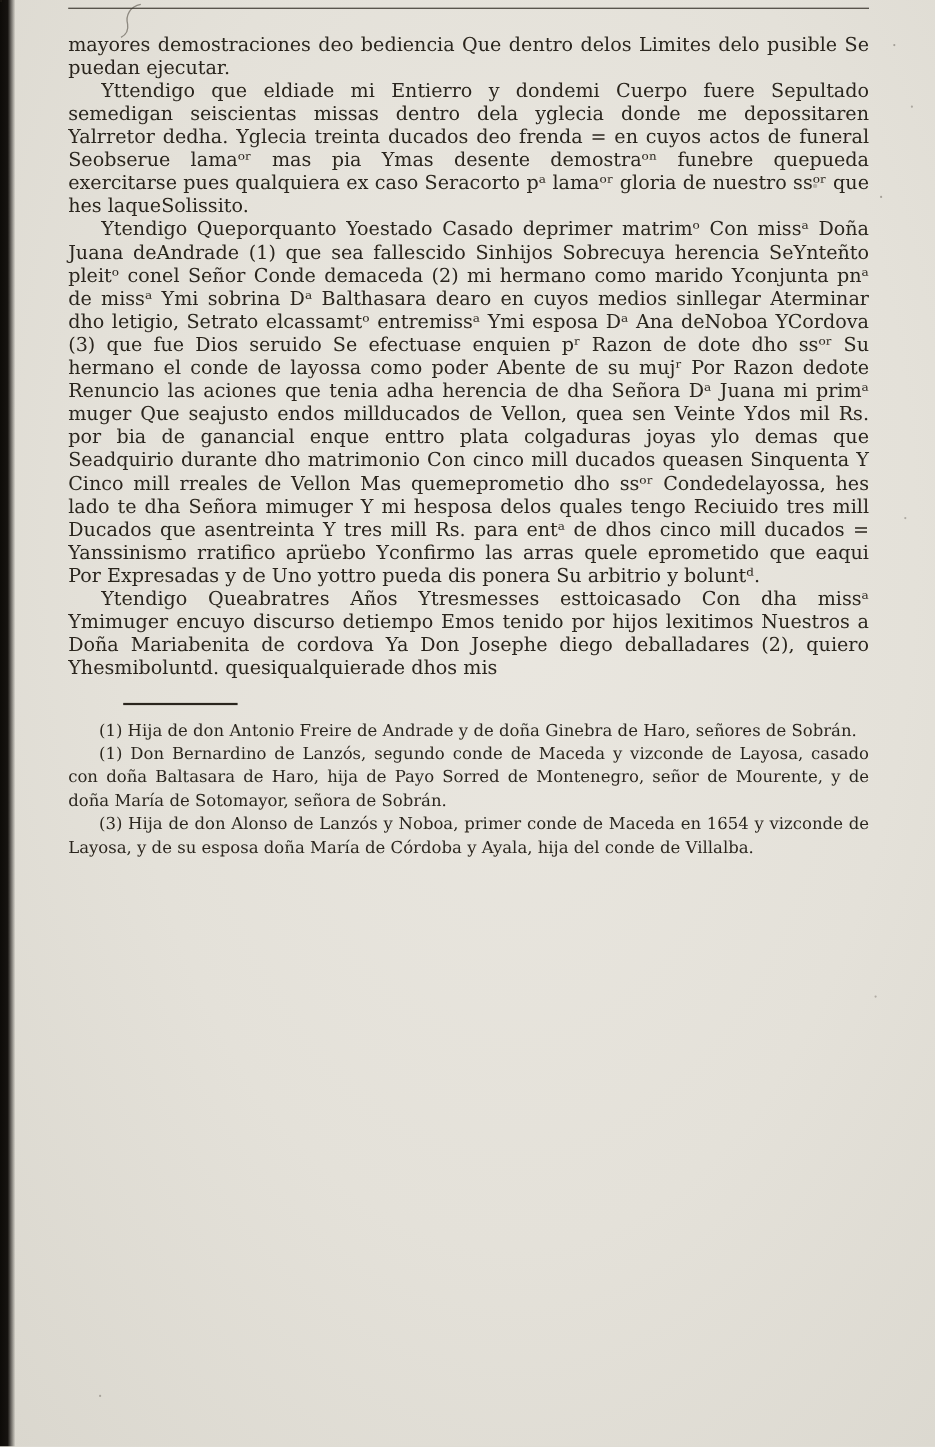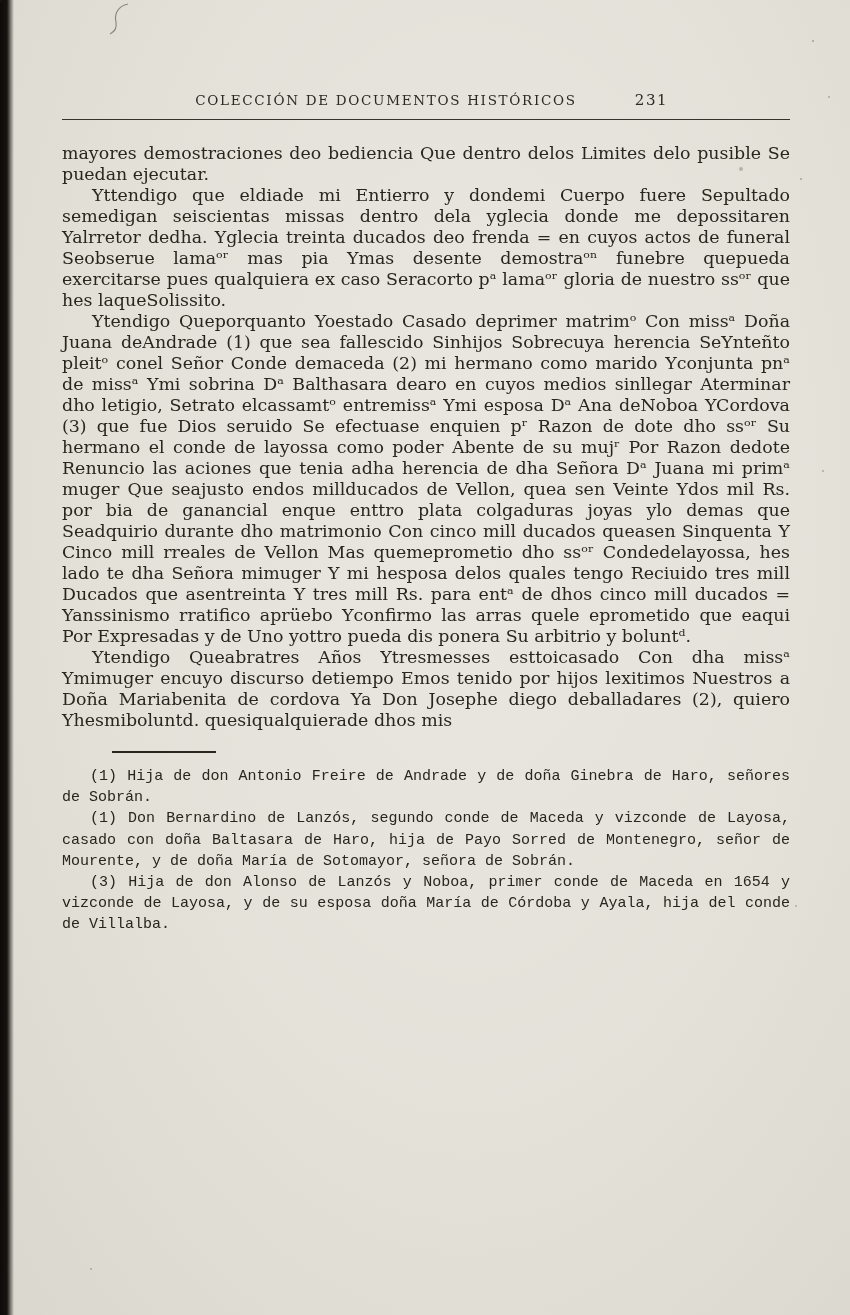--- a/index.html
+++ b/index.html
@@ -42,21 +42,20 @@
   .para{margin:0;text-indent:30px;}
   .para.noindent{text-indent:0;}
   .footnote-rule{
     margin:20px 0 0 50px;width:104px;height:0;
     border:0;border-top:2px solid #2a251d;
   }
   .footnotes{
     margin-top:13px;
     font-size:15px;line-height:21.2px;
     text-align:justify;
-    font-family:Liberation Mono, monospace;
   }
   .footnote{margin:0;text-indent:28px;}
   .scan-mark{
     position:absolute;left:100px;top:2px;width:40px;height:34px;
     opacity:.55;
   }
   .specks{
     position:absolute;left:0;top:0;width:2px;height:2px;border-radius:50%;
     background:rgba(45,40,32,.45);
     box-shadow:
@@ -77,24 +76,20 @@
   <div class="gutter"></div>
 
   <svg class="scan-mark" viewBox="0 0 40 34">
     <path d="M28,2 C18,4 14,12 16,20 C17,26 14,30 10,32" fill="none" stroke="#4a443a" stroke-width="1.2"></path>
   </svg>
 
   <div class="specks"></div>
 
   <div class="content">
 
-    <header class="running-head">
-      <span class="head-title">COLECCIÓN DE DOCUMENTOS HISTÓRICOS</span>
-      <span class="head-page">231</span>
-    </header>
 
     <hr class="head-rule">
 
     <main class="body-text">
       <p class="para noindent">mayores demostraciones deo bediencia Que dentro delos Limites delo pusible Se puedan ejecutar.</p>
       <p class="para">Yttendigo que eldiade mi Entierro y dondemi Cuerpo fuere Sepultado semedigan seiscientas missas dentro dela yglecia donde me depossitaren Yalrretor dedha. Yglecia treinta ducados deo frenda = en cuyos actos de funeral Seobserue lamaᵒʳ mas pia Ymas desente demostraᵒⁿ funebre quepueda exercitarse pues qualquiera ex caso Seracorto pᵃ lamaᵒʳ gloria de nuestro ssᵒʳ que hes laqueSolissito.</p>
       <p class="para">Ytendigo Queporquanto Yoestado Casado deprimer matrimᵒ Con missᵃ Doña Juana deAndrade (1) que sea fallescido Sinhijos Sobrecuya herencia SeYnteñto pleitᵒ conel Señor Conde demaceda (2) mi hermano como marido Yconjunta pnᵃ de missᵃ Ymi sobrina Dᵃ Balthasara dearo en cuyos medios sinllegar Aterminar dho letigio, Setrato elcassamtᵒ entremissᵃ Ymi esposa Dᵃ Ana deNoboa YCordova (3) que fue Dios seruido Se efectuase enquien pʳ Razon de dote dho ssᵒʳ Su hermano el conde de layossa como poder Abente de su mujʳ Por Razon dedote Renuncio las aciones que tenia adha herencia de dha Señora Dᵃ Juana mi primᵃ muger Que seajusto endos millducados de Vellon, quea sen Veinte Ydos mil Rs. por bia de ganancial enque enttro plata colgaduras joyas ylo demas que Seadquirio durante dho matrimonio Con cinco mill ducados queasen Sinquenta Y Cinco mill rreales de Vellon Mas quemeprometio dho ssᵒʳ Condedelayossa, hes lado te dha Señora mimuger Y mi hesposa delos quales tengo Reciuido tres mill Ducados que asentreinta Y tres mill Rs. para entᵃ de dhos cinco mill ducados = Yanssinismo rratifico aprüebo Yconfirmo las arras quele eprometido que eaqui Por Expresadas y de Uno yottro pueda dis ponera Su arbitrio y boluntᵈ.</p>
       <p class="para">Ytendigo Queabratres Años Ytresmesses esttoicasado Con dha missᵃ Ymimuger encuyo discurso detiempo Emos tenido por hijos lexitimos Nuestros a Doña Mariabenita de cordova Ya Don Josephe diego deballadares (2), quiero Yhesmiboluntd. quesiqualquierade dhos mis</p>
     </main>
 

